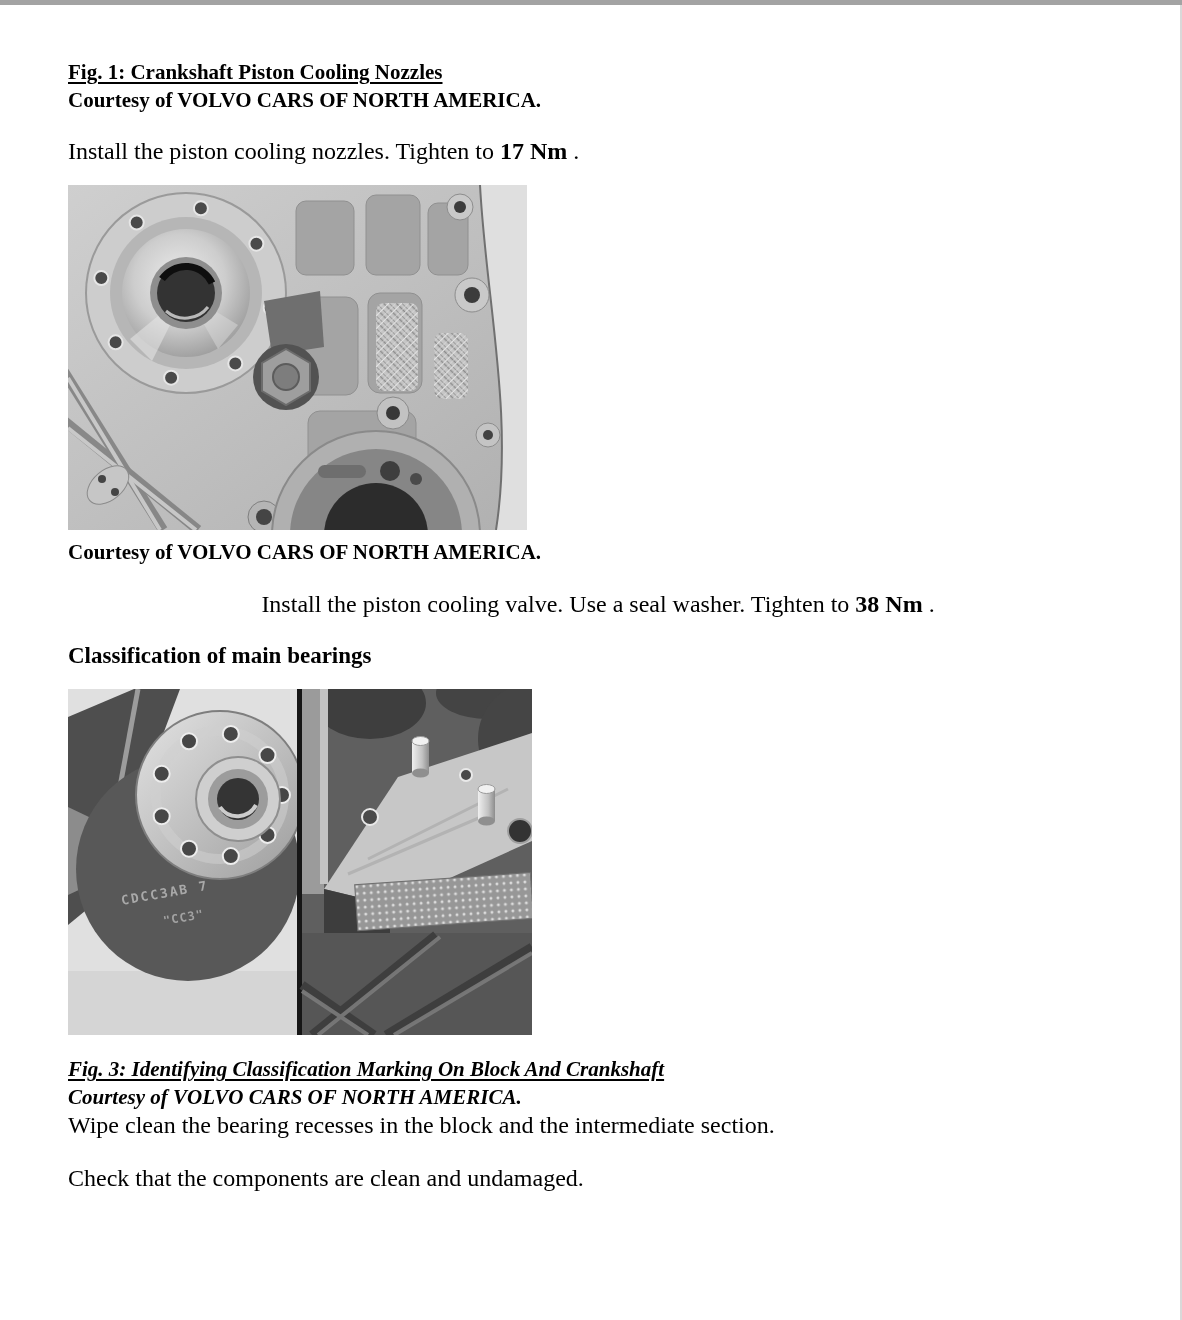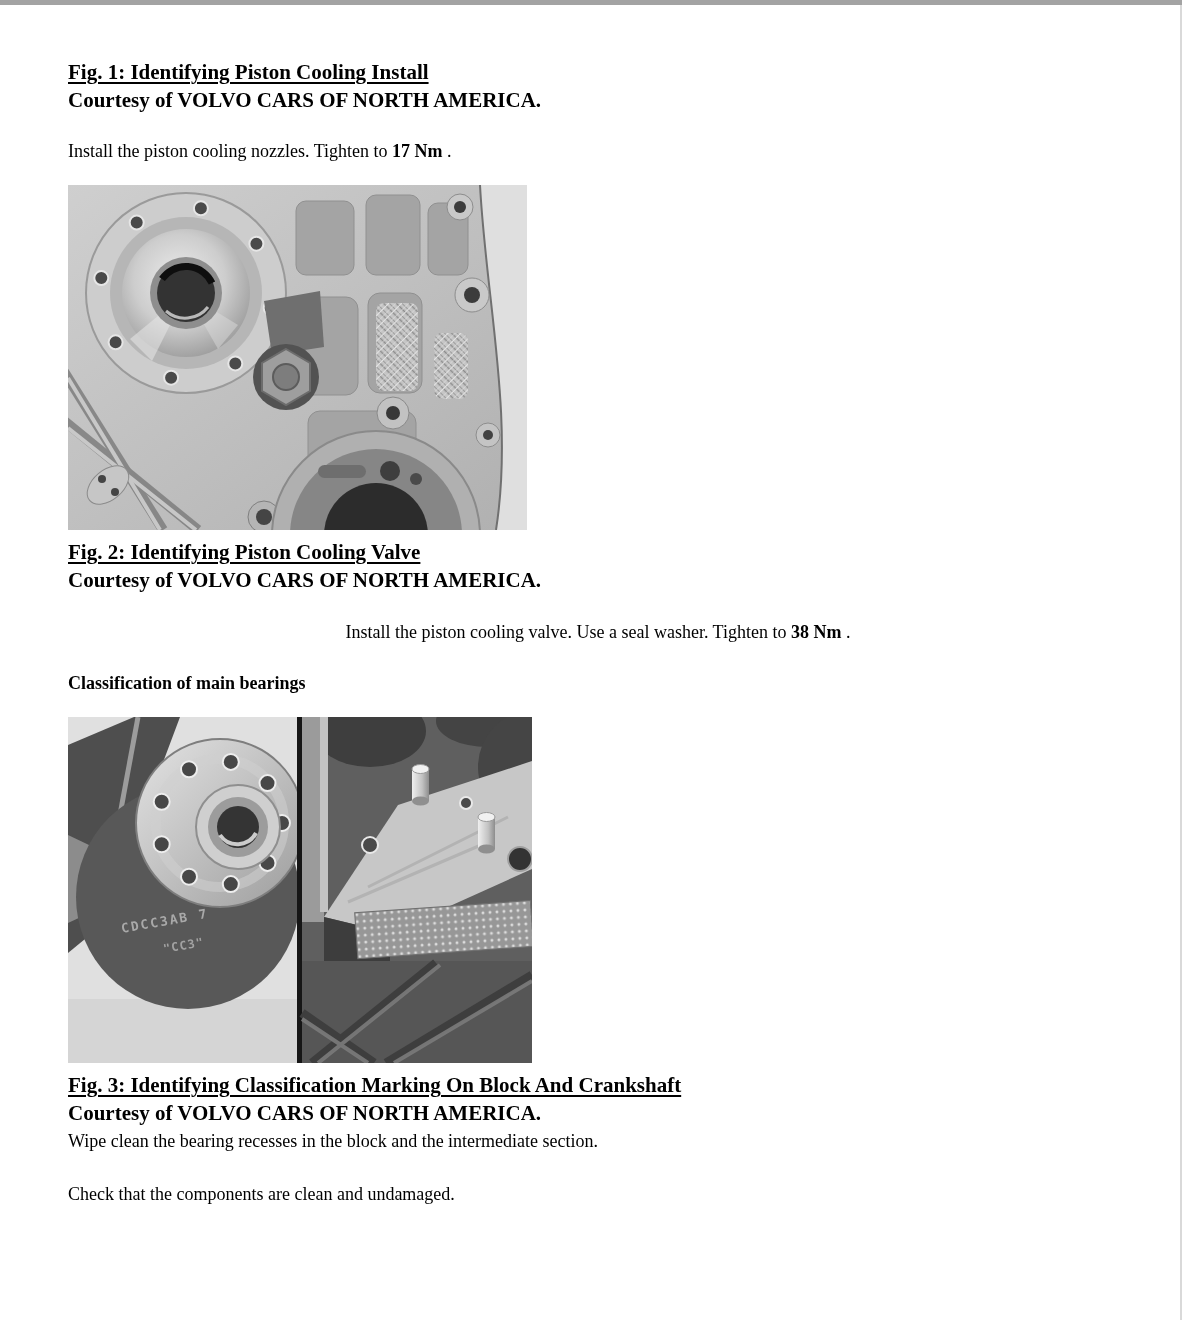--- a/index.html
+++ b/index.html
@@ -6,45 +6,45 @@
   body {
     width:1182px; height:1320px; position:relative;
     background:#ffffff; overflow:hidden;
     font-family:"Liberation Serif", serif; color:#000;
   }
   .top-edge { position:absolute; top:0; left:0; width:1182px; height:5px; background:#a3a3a3; }
   .right-edge { position:absolute; top:5px; right:0; width:2px; height:1315px; background:#d9d9d9; }
   .content { position:absolute; left:68px; top:58px; width:1060px; }
   .figcap { font-size:21px; font-weight:bold; line-height:28px; }
   .figcap .u { text-decoration:underline; text-decoration-thickness:2px; text-underline-offset:3px; }
-  .para { font-size:18px; line-height:28px; margin:0; }
+  .para { font-size:24px; line-height:28px; margin:0; }
   .para b { font-weight:bold; }
-  .subhead { font-size:18px; font-weight:bold; line-height:23px; }
+  .subhead { font-size:23px; font-weight:bold; line-height:23px; }
   .mt-para1 { margin-top:23px; }
   .mt-img1  { margin-top:20px; }
   .mt-fig2  { margin-top:8px; }
   .mt-para2 { margin-top:24px;text-align:center; }
   .mt-sub   { margin-top:26px; }
   .mt-img2  { margin-top:22px; }
-  .mt-fig3  { margin-top:8px; }
+  .mt-fig3  { margin-top:20px;font-style:italic; }
   .mt-para3 { }
   .mt-para4 { margin-top:25px; }
   .mt-para5 { margin-top:24px; }
   svg.photo { display:block; }
 </style>
 </head>
 <body>
 
 <div class="top-edge"></div>
 <div class="right-edge"></div>
 
 <div class="content">
 
   <div class="figcap">
-    <div><span class="u">Fig. 1: Identifying Piston Cooling Install</span></div>
+    <div><span class="u">Fig. 1: Crankshaft Piston Cooling Nozzles</span></div>
     <div>Courtesy of VOLVO CARS OF NORTH AMERICA.</div>
   </div>
 
   <p class="para mt-para1"><span>Install the piston cooling nozzles. Tighten to </span><b>17 Nm</b><span> .</span></p>
 
   <svg class="photo mt-img1" width="459" height="345" viewBox="0 0 459 345">
     <defs>
       <linearGradient id="blockface" x1="0" y1="0" x2="1" y2="1">
         <stop offset="0%" stop-color="#cfcfcf"></stop>
           <stop offset="100%" stop-color="#b0b0b0"></stop>
@@ -134,21 +134,20 @@
       <circle cx="308" cy="350" r="104" fill="#b0b0b0" stroke="#8a8a8a" stroke-width="2"></circle>
       <circle cx="308" cy="350" r="86" fill="#868686"></circle>
       <circle cx="308" cy="350" r="52" fill="#2c2c2c"></circle>
       <circle cx="322" cy="286" r="10" fill="#3e3e3e"></circle>
         <circle cx="348" cy="294" r="6" fill="#4a4a4a"></circle>
       <rect x="250" y="280" width="48" height="13" rx="6.5" fill="#6e6e6e"></rect>
     </g>
   </svg>
 
   <div class="figcap mt-fig2">
-    <div><span class="u">Fig. 2: Identifying Piston Cooling Valve</span></div>
     <div>Courtesy of VOLVO CARS OF NORTH AMERICA.</div>
   </div>
 
   <p class="para mt-para2"><span>Install the piston cooling valve. Use a seal washer. Tighten to </span><b>38 Nm</b><span> .</span></p>
 
   <div class="subhead mt-sub">Classification of main bearings</div>
 
   <svg class="photo mt-img2" width="464" height="346" viewBox="0 0 464 346">
     <defs>
       <linearGradient id="flangeGrad" x1="0" y1="0" x2="1" y2="1">

